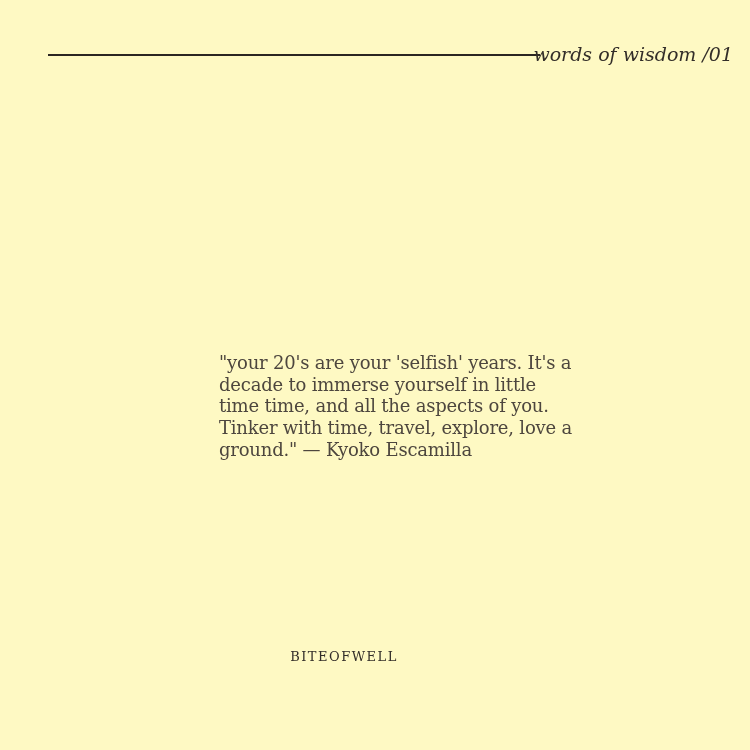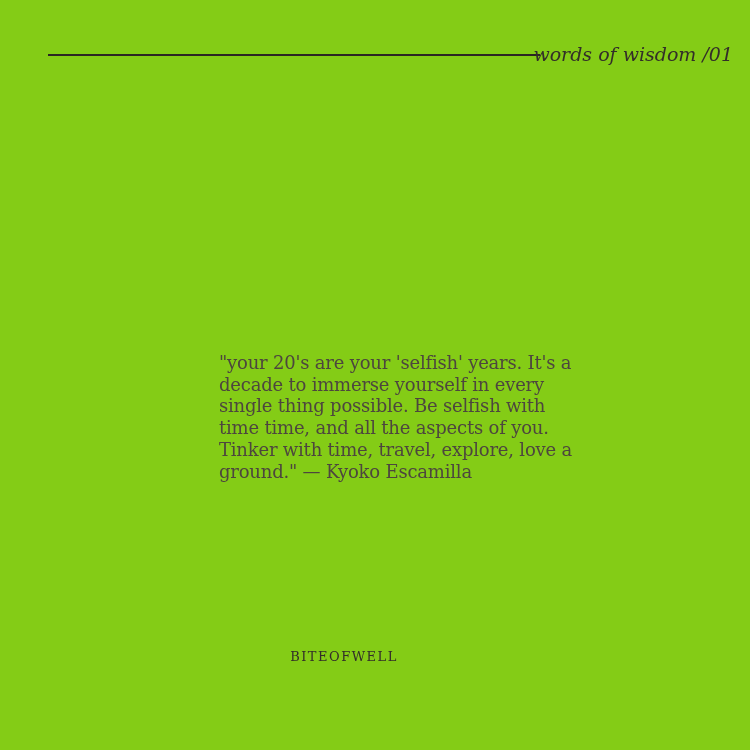--- a/index.html
+++ b/index.html
@@ -3,21 +3,21 @@
 <meta charset="utf-8">
 <style>
   html, body {
     margin: 0;
     padding: 0;
   }
   .card {
     position: relative;
     width: 750px;
     height: 750px;
-    background: #84cc16;
+    background: #fef9c3;
     overflow: hidden;
     font-family: "DejaVu Serif", "Liberation Serif", serif;
   }
   .rule {
     position: absolute;
     left: 48px;
     top: 54px;
     width: 492px;
     height: 2px;
     background: #2b2622;
@@ -70,22 +70,21 @@
 
 <div class="card">
 
   <div class="rule"></div>
 
   <div class="masthead">words of wisdom /01</div>
 
 
   <div class="quote">
     <div>"your 20's are your 'selfish' years. It's a</div>
-    <div>decade to immerse yourself in every</div>
-    <div>single thing possible. Be selfish with</div>
+    <div>decade to immerse yourself in little</div>
     <div>time time, and all the aspects of you.</div>
     <div>Tinker with time, travel, explore, love a</div>
     <div>ground." — Kyoko Escamilla</div>
   </div>
 
   <div class="brand">BITEOFWELL</div>
 
 </div>
 
 </body></html>

